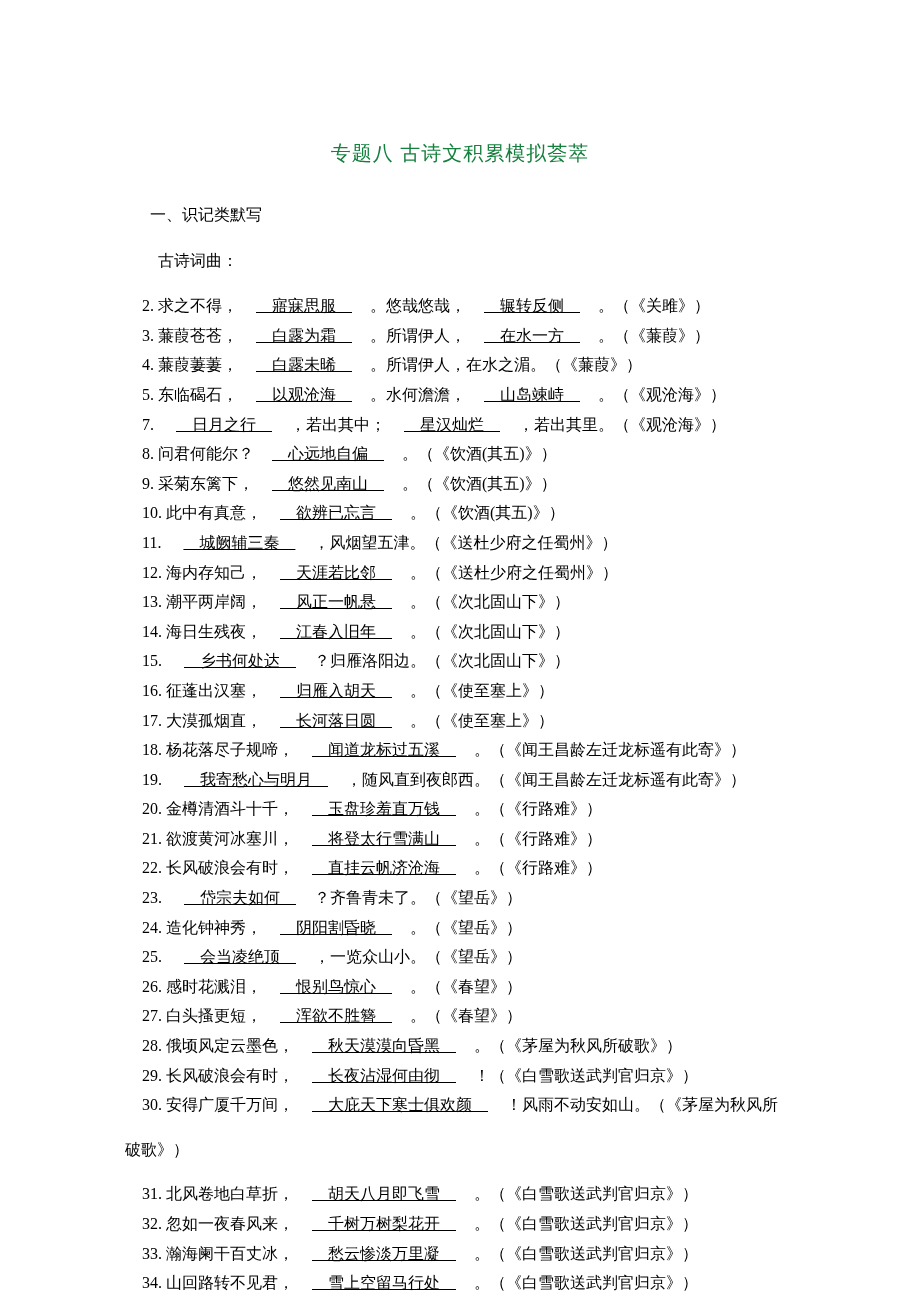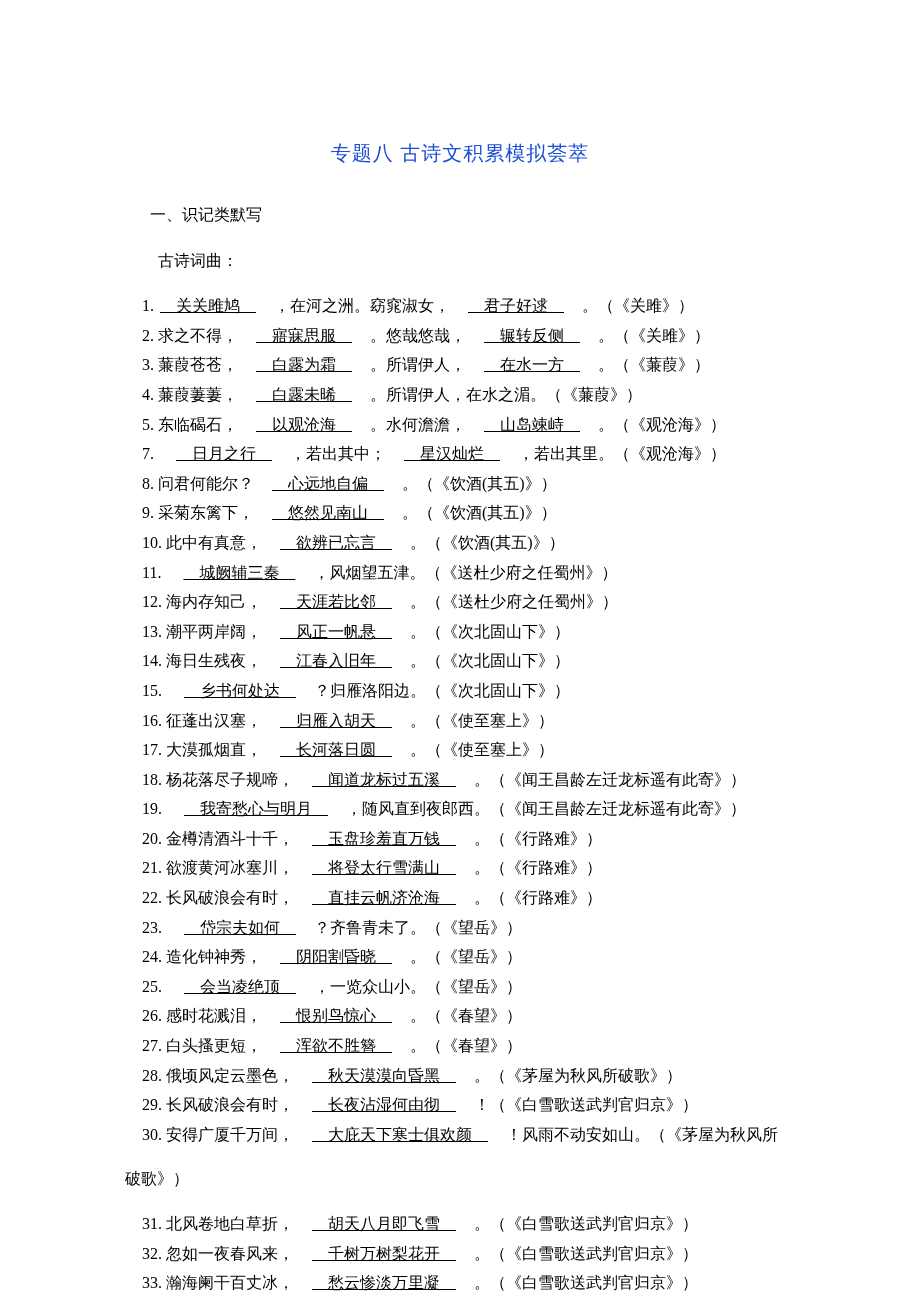--- a/index.html
+++ b/index.html
@@ -9,21 +9,21 @@
     font-family: "SimSun", "宋体", serif;
     font-size: 16px;
     color: #000000;
     width: 920px;
     line-height: 1.85;
   }
   .page {
     padding: 135px 110px 60px 110px;
   }
   .title {
-    color: #1d4ed8;
+    color: #15803d;
     font-family: "SimHei", "黑体", sans-serif;
     text-align: center;
     font-size: 20px;
     margin-bottom: 28px;
     letter-spacing: 1px;
   }
   .section-head {
     text-indent: 2em;
     margin: 8px;
   }
@@ -55,21 +55,20 @@
 <body>
 
 <div class="page">
 
   <div class="title">专题八 古诗文积累模拟荟萃</div>
 
   <p class="section-head">一、识记类默写</p>
   <p class="sub-head">古诗词曲：</p>
 
   <div id="list">
-      <p class="line"><span class="num">1.</span> <span class="blank">　关关雎鸠　</span><span>　，在河之洲。窈窕淑女，　</span><span class="blank">　君子好逑　</span><span>　。（《关雎》）</span></p>
       <p class="line"><span class="num">2.</span> <span>求之不得，　</span><span class="blank">　寤寐思服　</span><span>　。悠哉悠哉，　</span><span class="blank">　辗转反侧　</span><span class="src">　。（《关雎》）</span></p>
       <p class="line"><span class="num">3.</span> <span>蒹葭苍苍，　</span><span class="blank">　白露为霜　</span><span>　。所谓伊人，　</span><span class="blank">　在水一方　</span><span class="src">　。（《蒹葭》）</span></p>
       <p class="line"><span class="num">4.</span> <span>蒹葭萋萋，　</span><span class="blank">　白露未晞　</span><span class="src">　。所谓伊人，在水之湄。（《蒹葭》）</span></p>
       <p class="line"><span class="num">5.</span> <span>东临碣石，　</span><span class="blank">　以观沧海　</span><span>　。水何澹澹，　</span><span class="blank">　山岛竦峙　</span><span class="src">　。（《观沧海》）</span></p>
       <p class="line"><span class="num">7.</span> <span>　</span><span class="blank">　日月之行　</span><span>　，若出其中；　</span><span class="blank">　星汉灿烂　</span><span class="src">　，若出其里。（《观沧海》）</span></p>
       <p class="line"><span class="num">8.</span> <span>问君何能尔？　</span><span class="blank">　心远地自偏　</span><span class="src">　。（《饮酒(其五)》）</span></p>
       <p class="line"><span class="num">9.</span> <span>采菊东篱下，　</span><span class="blank">　悠然见南山　</span><span class="src">　。（《饮酒(其五)》）</span></p>
       <p class="line"><span class="num">10.</span> <span>此中有真意，　</span><span class="blank">　欲辨已忘言　</span><span class="src">　。（《饮酒(其五)》）</span></p>
       <p class="line"><span class="num">11.</span> <span>　</span><span class="blank">　城阙辅三秦　</span><span class="src">　，风烟望五津。（《送杜少府之任蜀州》）</span></p>
       <p class="line"><span class="num">12.</span> <span>海内存知己，　</span><span class="blank">　天涯若比邻　</span><span class="src">　。（《送杜少府之任蜀州》）</span></p>

